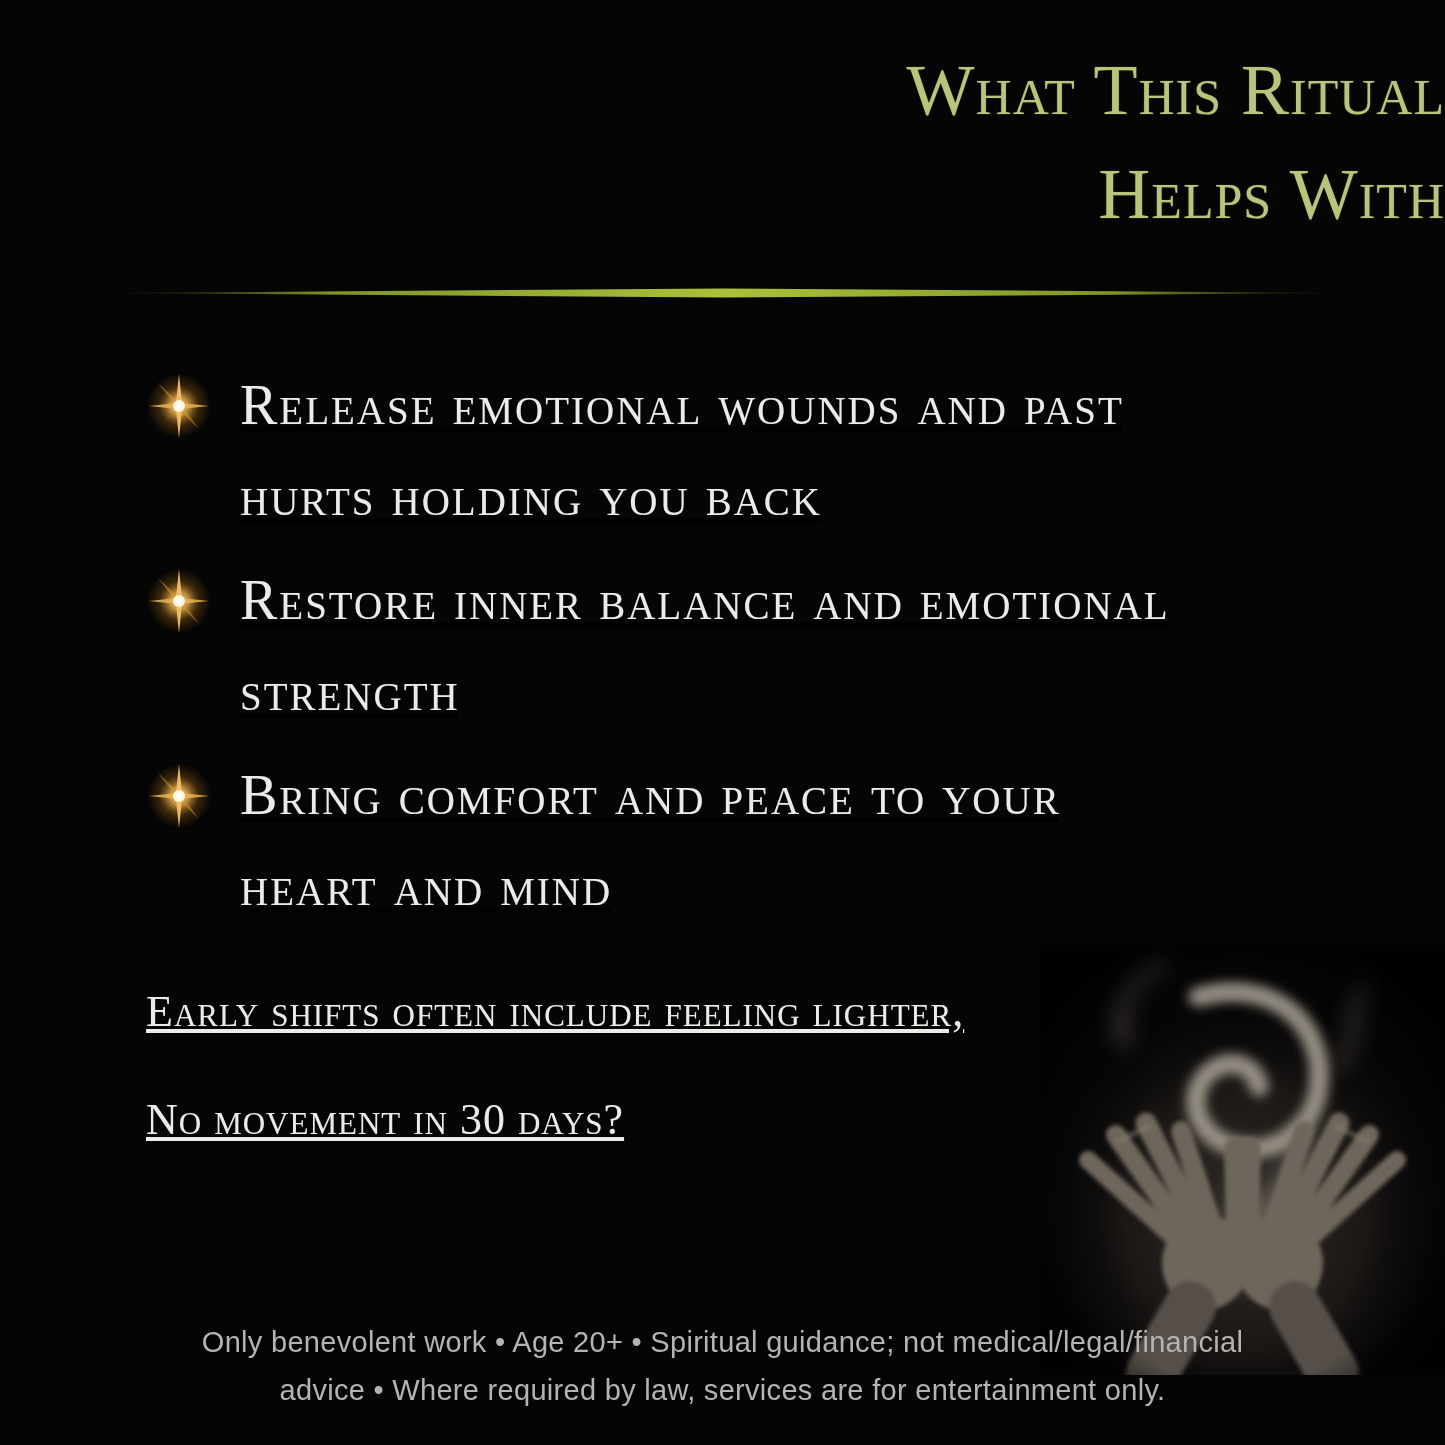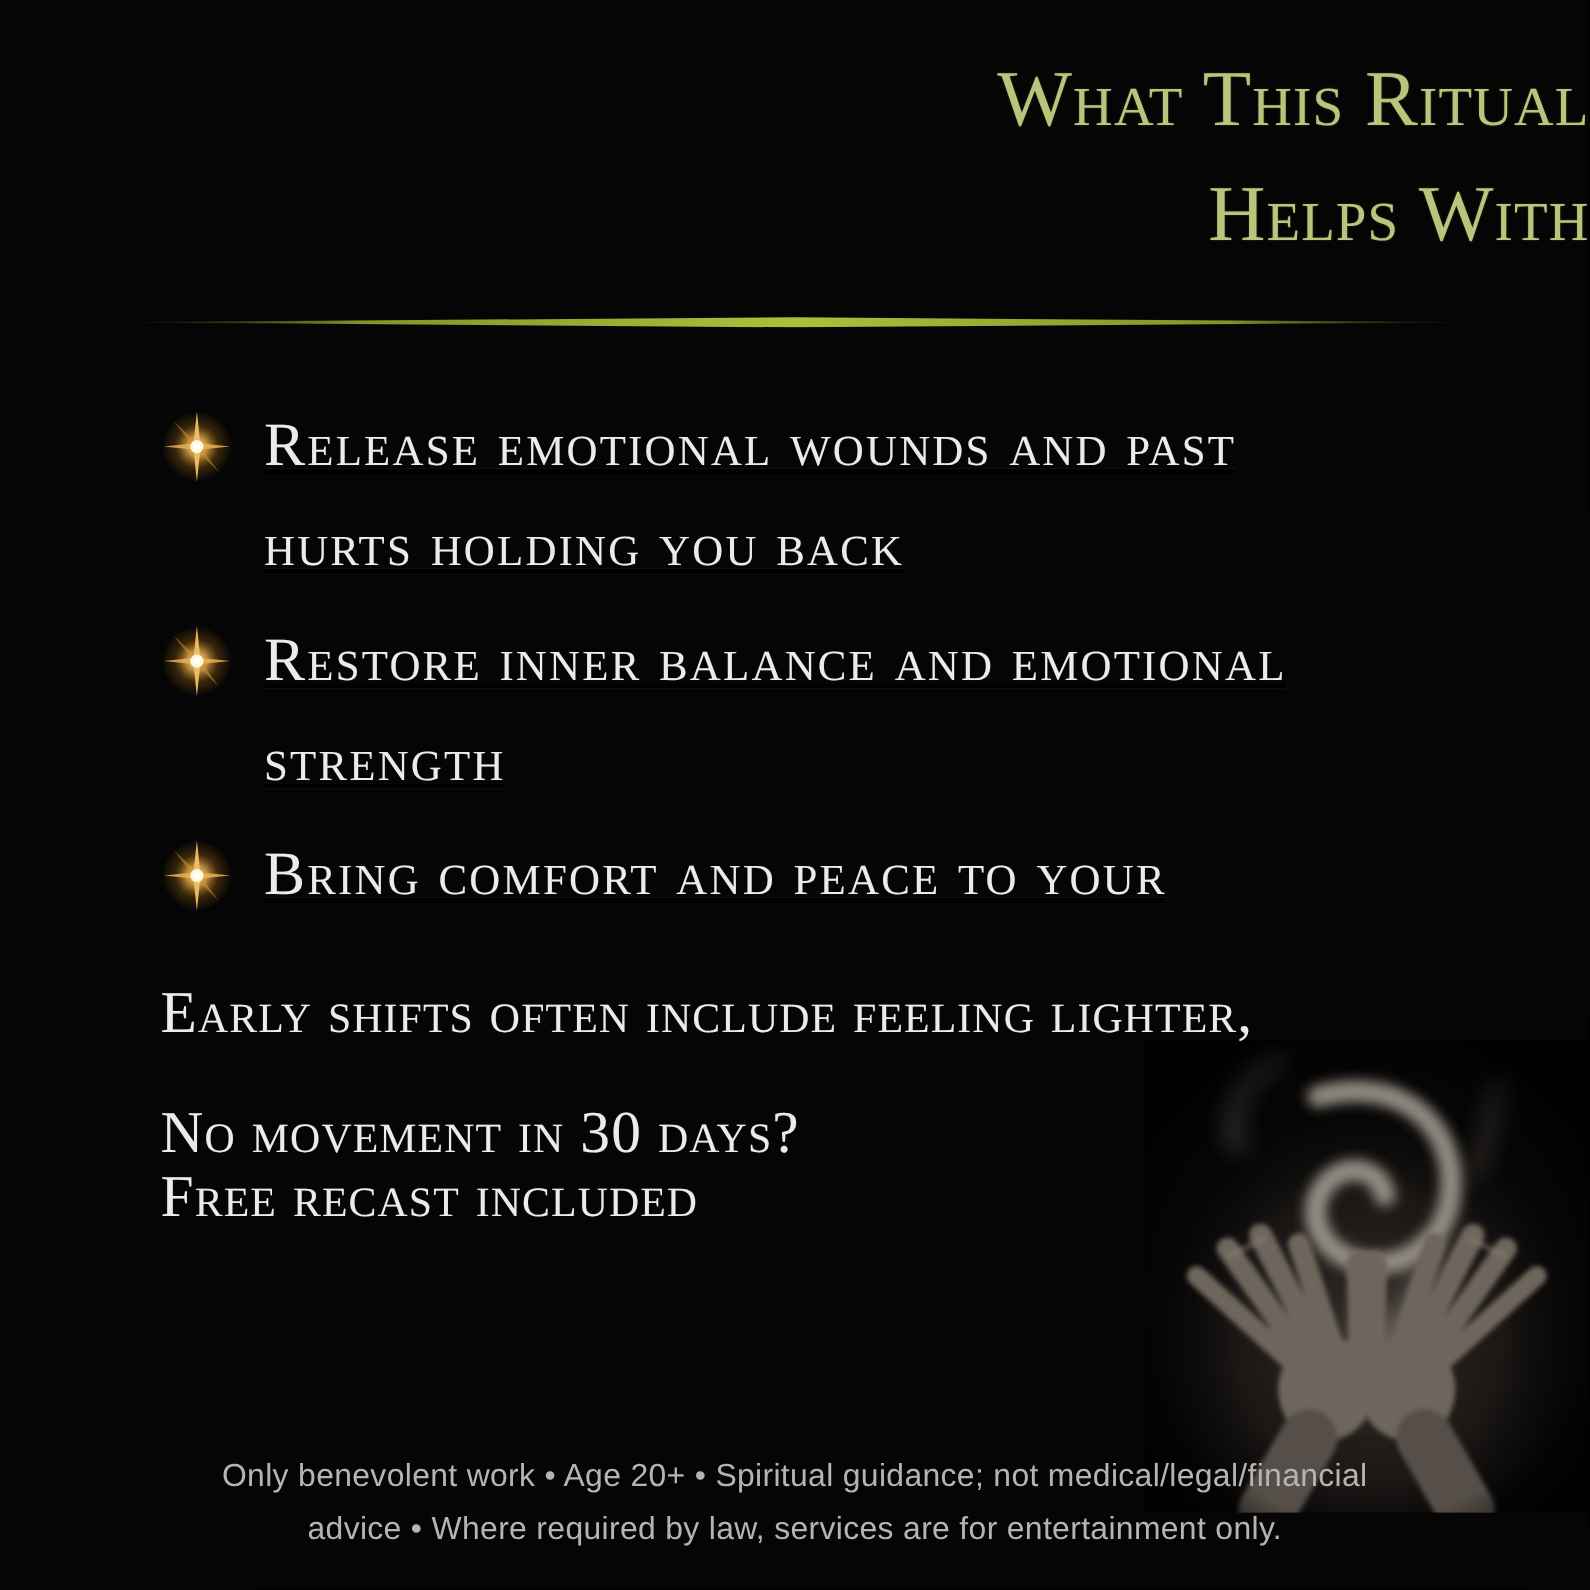--- a/index.html
+++ b/index.html
@@ -53,27 +53,28 @@
     font-size:56px;
     line-height:91px;
     letter-spacing:2px;
     color:#edebe7;
     text-shadow:0 0 1px rgba(255,255,255,.2);
   }
   
   .para{
     margin:49px 0 0 146px;
     font-variant:small-caps;
-    font-size:54px;
+    font-size:44px;
     line-height:61px;
     letter-spacing:1px;
     color:#edebe7;
     text-shadow:0 0 1px rgba(255,255,255,.2);
     position:relative;
     z-index:2;
+    text-decoration:underline;
   }
   .guarantee{
     line-height:58px;
   }
   
   .hands{
     position:absolute;
     right:0;
     top:945px;
     width:405px;height:430px;
@@ -164,31 +165,31 @@
         <circle cx="33" cy="33" r="32" fill="url(#sg1)"></circle>
         <path d="M12,10 L34.8,31 L53,56 L31.2,35 Z" fill="#cf962f" opacity="0.5"></path>
         <path d="M54,10 L34.8,31.2 L13,56 L31.2,34.8 Z" fill="#cf962f" opacity="0.5"></path>
         <path d="M3,33 L33,29.8 L63,33 L33,36.2 Z" fill="#e8b253" opacity="0.85"></path>
         <path d="M33,1 L36.4,33 L33,65 L29.6,33 Z" fill="#f3c066" opacity="0.95"></path>
         <circle cx="33" cy="33" r="6" fill="#fff7dd"></circle>
         <circle cx="33" cy="33" r="2.8" fill="#ffffff"></circle>
       </svg>
       <div class="bullet-text">
         <div>Bring comfort and peace to your</div>
+        <div>heart and mind</div>
       </div>
     </li>
   </ul>
 
   <div class="para">
     <div>Early shifts often include feeling lighter,</div>
   </div>
 
   <div class="para guarantee">
     <div>No movement in 30 days?</div>
-    <div>Free recast included</div>
   </div>
 
   <svg class="hands" viewBox="0 0 405 430" aria-hidden="true">
     <defs>
       <radialGradient id="haze" cx="50%" cy="55%" r="55%">
         <stop offset="0%" stop-color="#35302b" stop-opacity="0.95"></stop>
         <stop offset="55%" stop-color="#231f1c" stop-opacity="0.7"></stop>
         <stop offset="100%" stop-color="#000000" stop-opacity="0"></stop>
       </radialGradient>
       <linearGradient id="beam" x1="0" y1="0" x2="0" y2="1">

